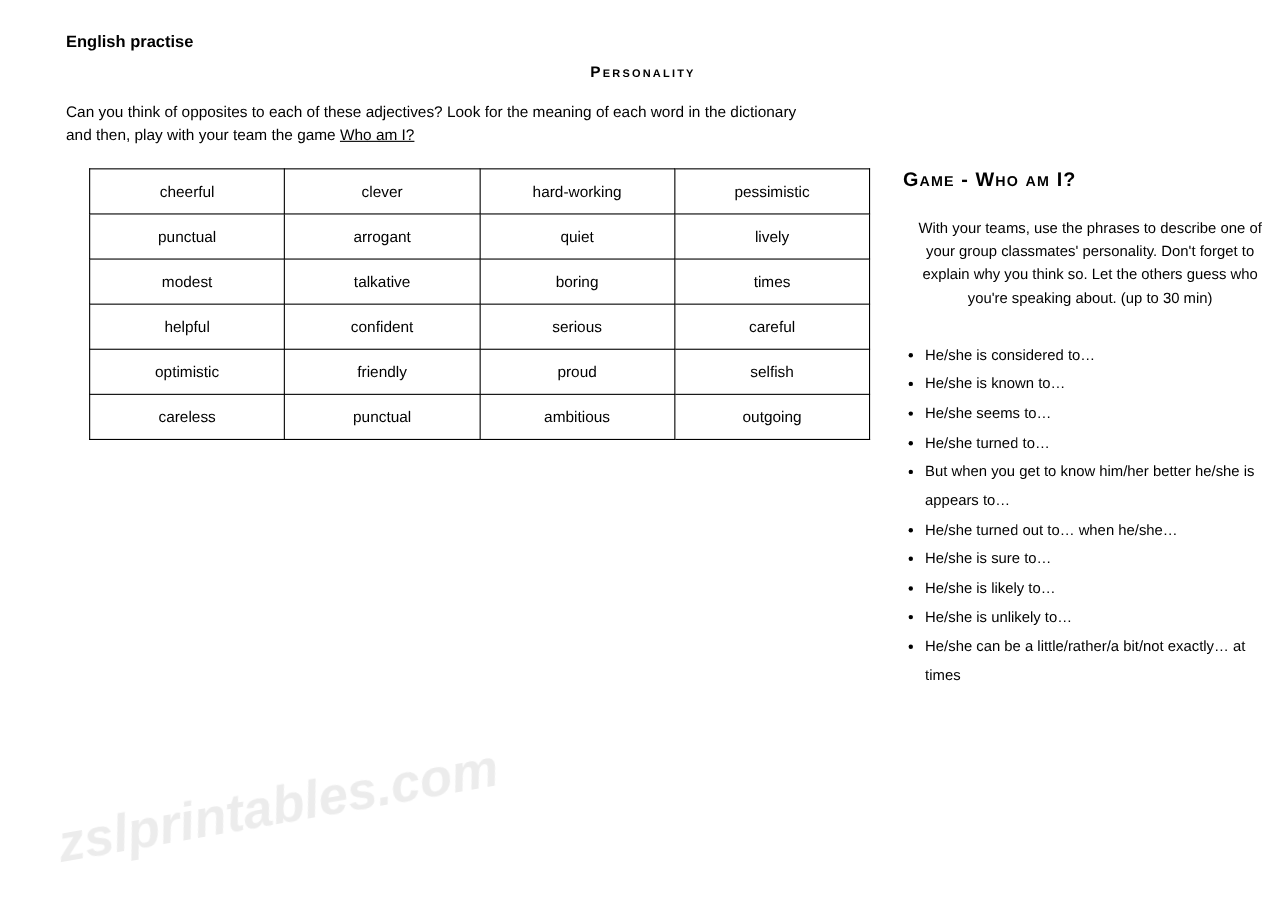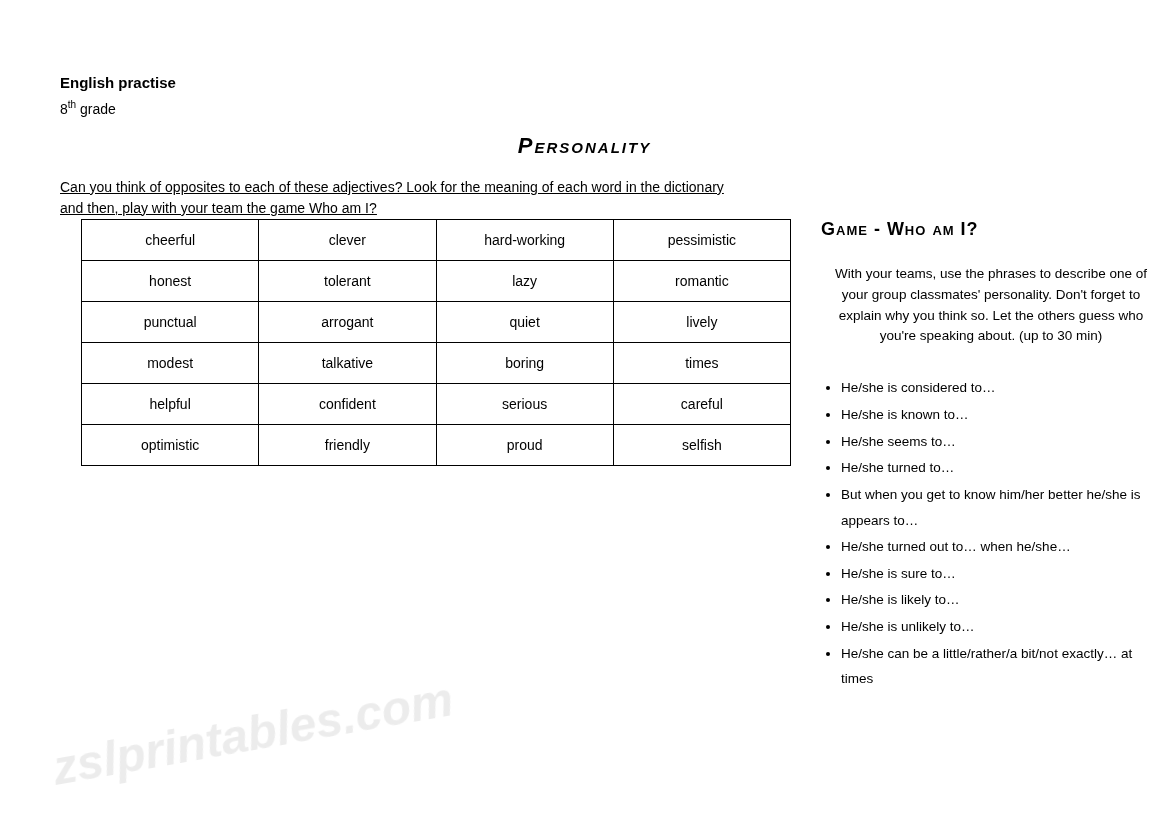--- a/index.html
+++ b/index.html
@@ -12,43 +12,41 @@
       min-height: 821px;
       padding: 30px 60px;
     }
     .header-section {
       margin-bottom: 10px;
     }
     .english-practise {
       font-weight: bold;
       font-size: 15px;
       margin-bottom: 8px;
-      margin-top: 44px;
     }
     .grade-line {
       font-size: 14px;
       margin-bottom: 16px;
     }
     .grade-line sup {
       font-size: 10px;
     }
     .page-title {
       text-align: center;
-      font-size: 22px;
+      font-size: 14px;
       font-weight: bold;
       font-variant: small-caps;
       letter-spacing: 2px;
       margin-bottom: 18px;
-      font-style: italic;
     }
     .intro-text {
       font-size: 14px;
       line-height: 1.5;
+      margin-bottom: 20px;
       max-width: 680px;
-      text-decoration: underline;
     }
     .intro-text u {
       text-decoration: underline;
     }
     .main-layout {
       display: flex;
       gap: 30px;
       align-items: flex-start;
       padding-left: 21px;
     }
@@ -106,46 +104,37 @@
       font-style: italic;
       pointer-events: none;
       user-select: none;
     }
   </style>
 </head>
 <body>
 
 <div class="header-section">
   <div class="english-practise">English practise</div>
-  <div class="grade-line">
-    <span>8</span><sup>th</sup><span> grade</span>
-  </div>
 </div>
 
 <div class="page-title">Personality</div>
 
 <div class="intro-text">
   <span>Can you think of opposites to each of these adjectives? Look for the meaning of each word in the dictionary and then, play with your team the game </span><u>Who am I?</u>
 </div>
 
 <div class="main-layout">
   <div class="left-section">
     <table class="word-table">
       <tbody id="table-body">
       <tr>
             <td>cheerful</td>
             <td>clever</td>
             <td>hard-working</td>
             <td>pessimistic</td>
-          </tr>
-          <tr>
-            <td>honest</td>
-            <td>tolerant</td>
-            <td>lazy</td>
-            <td>romantic</td>
           </tr>
           <tr>
             <td>punctual</td>
             <td>arrogant</td>
             <td>quiet</td>
             <td>lively</td>
           </tr>
           <tr>
             <td>modest</td>
             <td>talkative</td>
@@ -156,20 +145,26 @@
             <td>helpful</td>
             <td>confident</td>
             <td>serious</td>
             <td>careful</td>
           </tr>
           <tr>
             <td>optimistic</td>
             <td>friendly</td>
             <td>proud</td>
             <td>selfish</td>
+          </tr>
+          <tr>
+            <td>careless</td>
+            <td>punctual</td>
+            <td>ambitious</td>
+            <td>outgoing</td>
           </tr>
         </tbody>
     </table>
   </div>
 
   <div class="right-section">
     <div class="game-title">Game - Who am I?</div>
     <div class="game-description">With your teams, use the phrases to describe one of your group classmates' personality. Don't forget to explain why you think so. Let the others guess who you're speaking about.   (up to 30 min)</div>
     <ul class="game-list" id="game-phrases-list">
     <li>He/she is considered to…</li>

